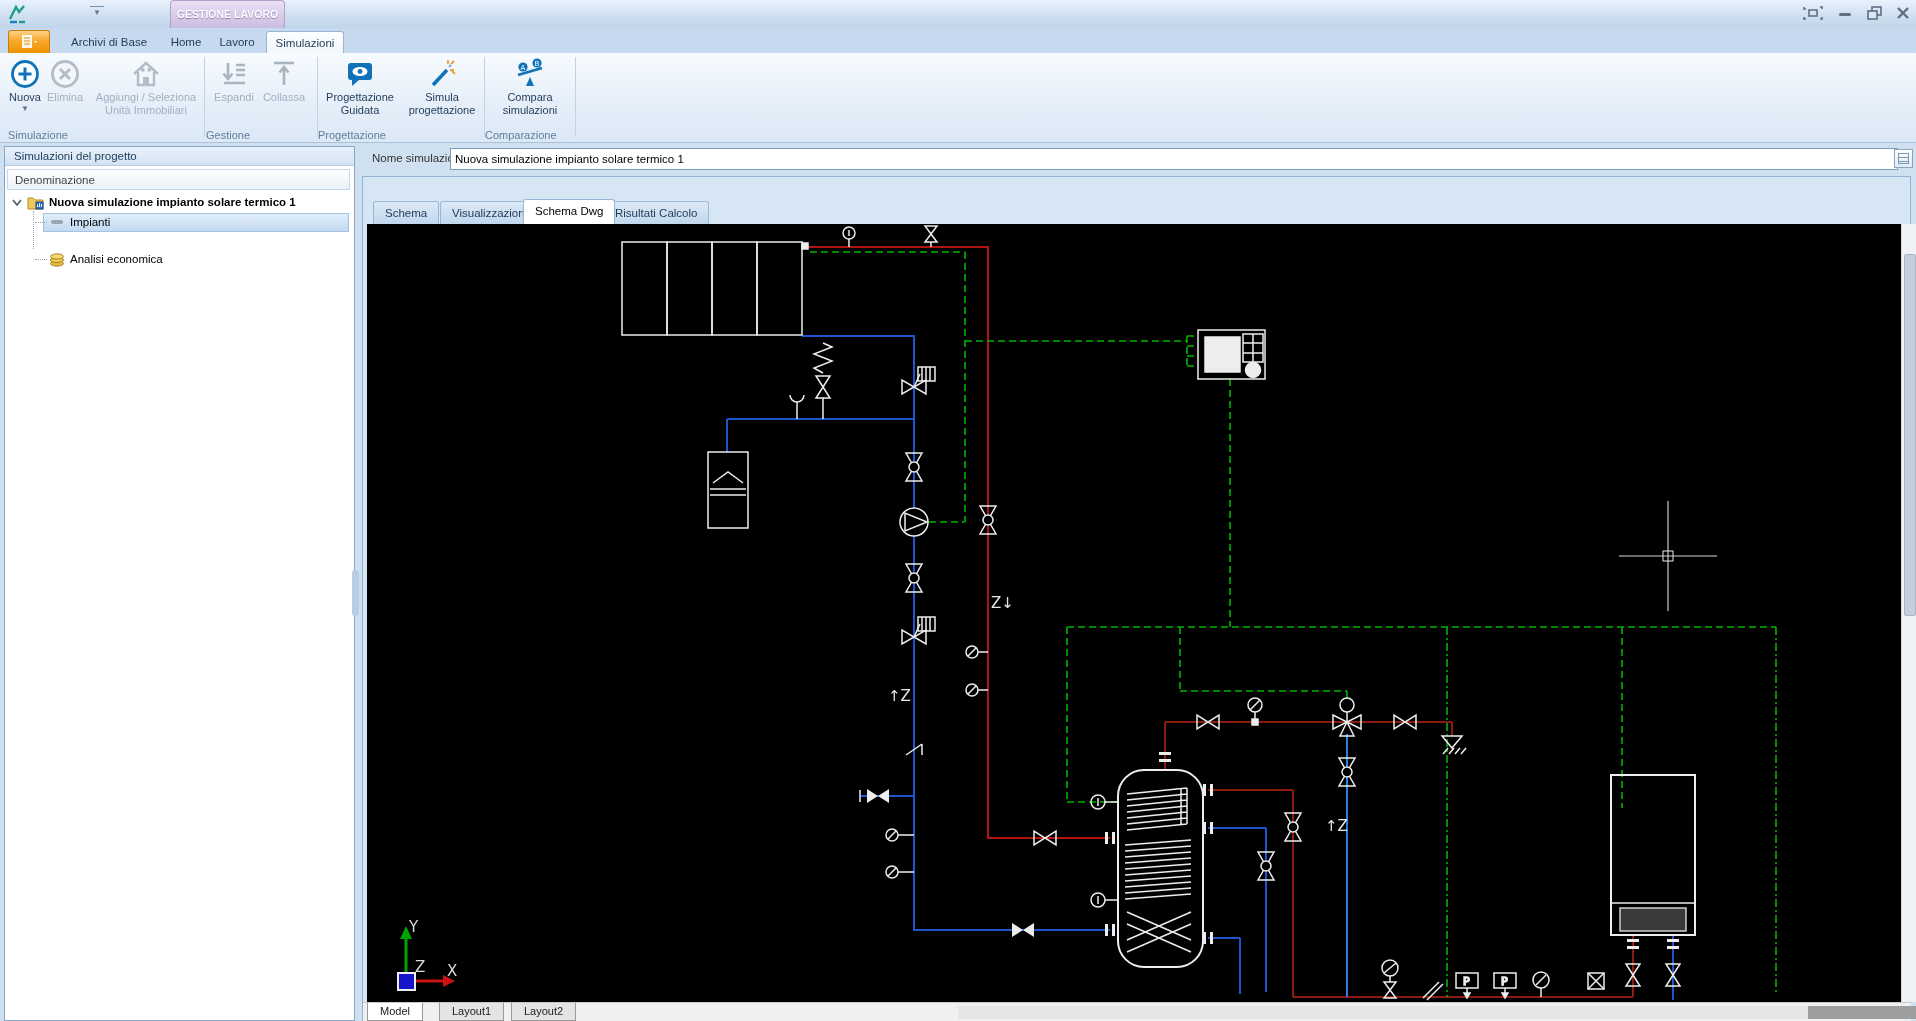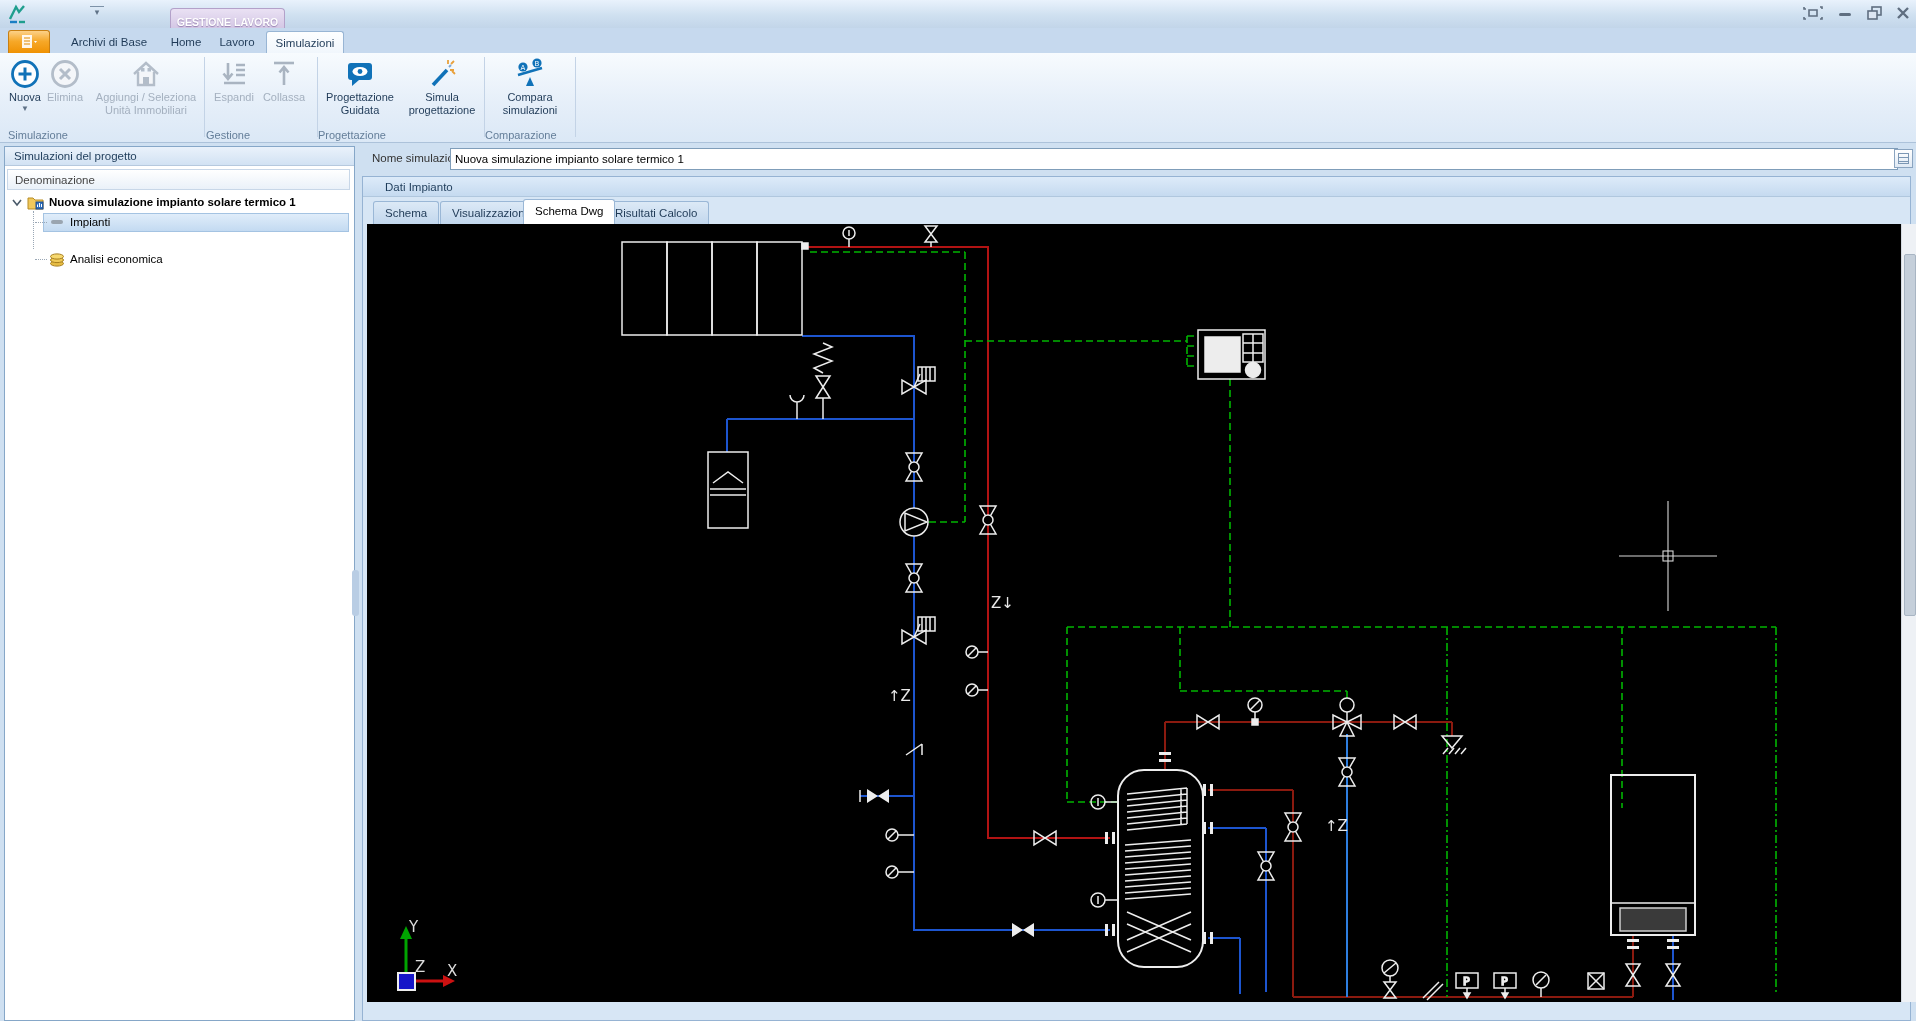--- a/index.html
+++ b/index.html
@@ -4,21 +4,21 @@
 <style>
   html,body{margin:0;padding:0;}
   body{font-family:"Liberation Sans", sans-serif; background:#9fb6cf;}
   .app{position:relative;width:1916px;height:1021px;overflow:hidden;background:#cfe0f1;font-size:12px;color:#1f3a57;}
   .abs{position:absolute;}
   
   .titlebar{left:0;top:0;width:1916px;height:28px;background:linear-gradient(#e9f2fc,#cfe0f0 55%,#c2d5e9);border-bottom:1px solid #b2c7dd;}
   .title-text{left:0;right:0;top:7px;text-align:center;color:#3a5878;font-size:12px;}
   .appicon{left:7px;top:3px;width:22px;height:22px;}
   .qat-drop{left:90px;top:6px;width:14px;height:16px;color:#5f7287;font-size:9px;text-align:center;border-top:1px solid #7d92a8;}
-  .ctx-group{left:170px;top:0;width:113px;height:27px;background:linear-gradient(#eae1f4,#d7cbe7 60%,#cbbcdf);border:1px solid #b3a1c9;border-bottom:none;border-radius:4px 4px 0 0;color:#fff;font-size:10.5px;font-weight:bold;text-align:center;line-height:27px;text-shadow:0 1px 1px #937eae;margin-top:8px;}
+  .ctx-group{left:170px;top:0;width:113px;height:27px;background:linear-gradient(#eae1f4,#d7cbe7 60%,#cbbcdf);border:1px solid #b3a1c9;border-bottom:none;border-radius:4px 4px 0 0;color:#fff;font-size:10.5px;font-weight:bold;text-align:center;line-height:27px;text-shadow:0 1px 1px #937eae;}
   .winbtn{top:4px;width:26px;height:18px;text-align:center;}
   
   .tabrow{left:0;top:28px;width:1916px;height:25px;background:#c6d9ee;padding-left:46px;}
   .appmenu{left:8px;top:2px;width:40px;height:23px;background:linear-gradient(#fcd189,#f6a828 45%,#ef9000);border:1px solid #c87f12;border-bottom:none;border-radius:3px 3px 0 0;text-align:center;}
   .rtab{top:3px;height:22px;line-height:22px;text-align:center;font-size:11.5px;color:#1f3a57;}
   .rtab.active{background:linear-gradient(#fdfeff,#f0f6fc);border:1px solid #98b5d4;border-bottom:none;border-radius:3px 3px 0 0;}
   .ribbon{left:0;top:53px;width:1916px;height:89px;background:linear-gradient(#f7fbfe,#e6eff9 55%,#dbe8f6);border-bottom:1px solid #acc2da;}
   .gsep{top:4px;width:1px;height:80px;background:#c3d3e6;}
   .glabel{top:76px;height:14px;text-align:left;font-size:11px;color:#647e99;}
   .rbtn{top:2px;height:82px;text-align:center;cursor:default;}
@@ -229,21 +229,20 @@
       <span class="tlabel" style="left:63px">Analisi economica</span>
     </div>
   </div>
   <div class="abs splitgrip"></div>
 
   <div class="abs namerow-label">Nome simulazione</div>
   <input class="abs nameinput" value="Nuova simulazione impianto solare termico 1" style="">
   <div class="abs grid-ic"></div>
 
   <div class="abs groupbox">
-    <div class="abs gb-header">Dati Impianto</div>
     <div class="abs dtab" style="left:10px">Schema</div>
     <div class="abs dtab" style="left:77px">Visualizzazione 3D</div>
     <div class="abs dtab active" style="left:160px">Schema Dwg</div>
     <div class="abs dtab" style="left:240px">Risultati Calcolo</div>
   </div>
 
   <div class="abs canvas-wrap">
     <svg width="1534" height="778" viewBox="0 0 1534 778">
 
       <path class="rp" d="M438,23 H621 V614 H743"></path>
@@ -464,14 +463,22 @@
         <text x="48" y="748" font-size="15" fill="#dcdcdc">Z</text>
         <text x="80" y="752" font-size="15" fill="#dcdcdc">X</text>
       </g>
     </svg>
   </div>
 
   <div class="abs vscroll">
     <div class="abs vthumb"></div>
   </div>
 
+  <div class="abs bstrip">
+    <div class="abs mtab active" style="left:4px">Model</div>
+    <div class="abs mtab" style="left:76px">Layout1</div>
+    <div class="abs mtab" style="left:148px">Layout2</div>
+    <div class="abs hscroll">
+      <div class="abs hthumb"></div>
+    </div>
+  </div>
 
 </div>
 
 </body></html>

